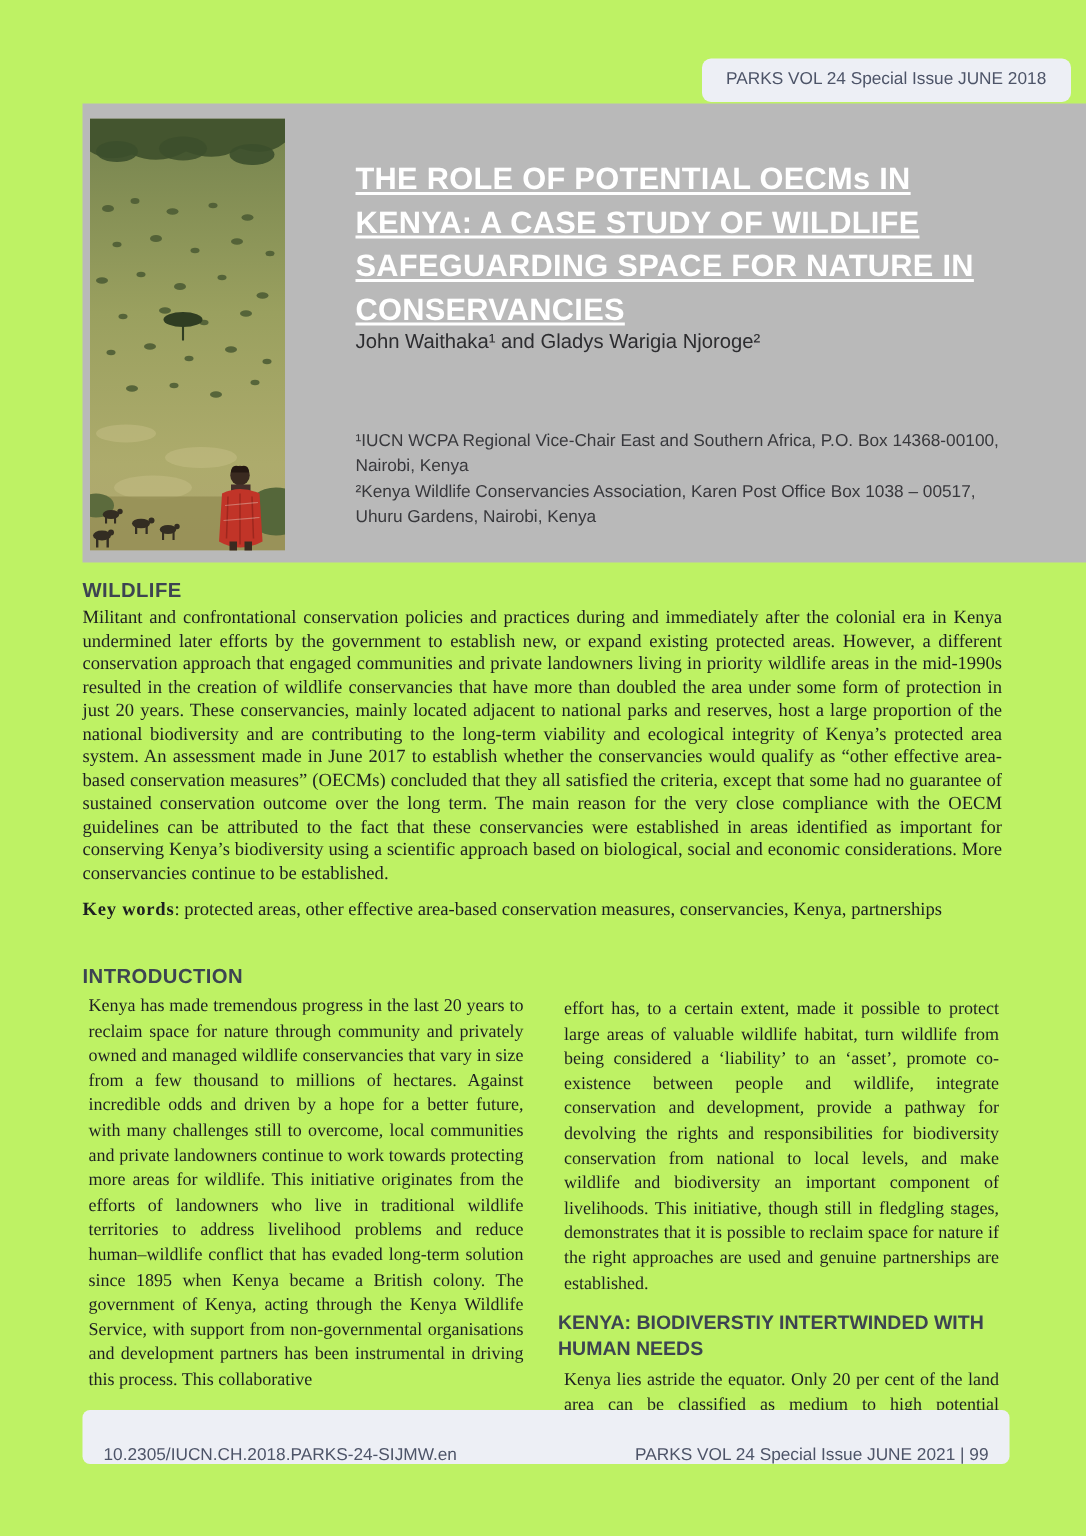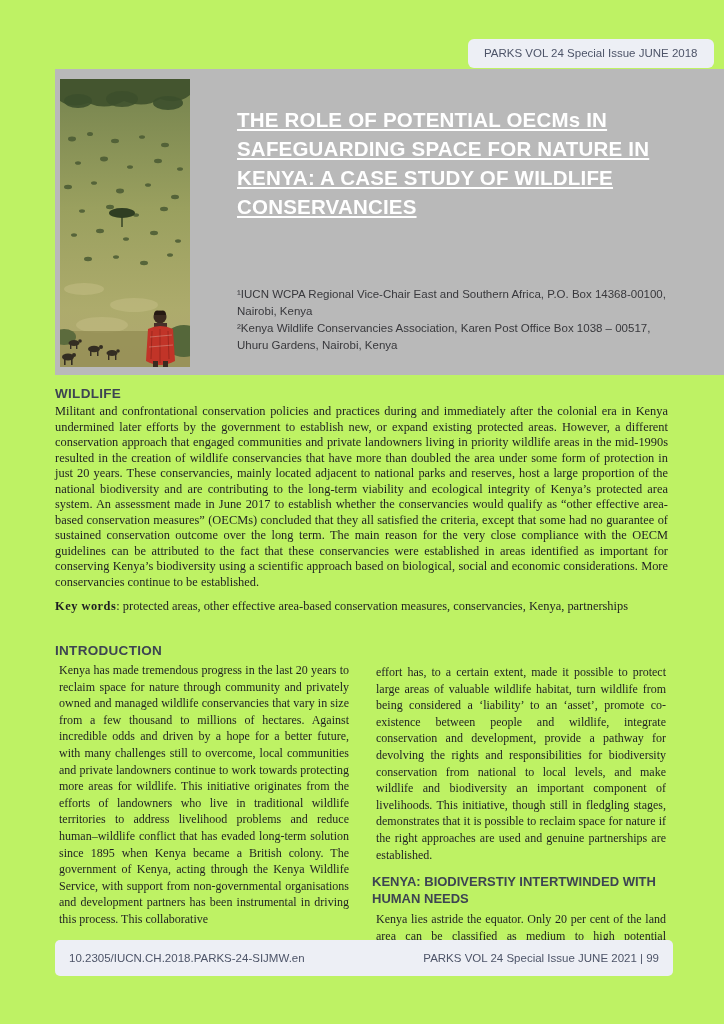--- a/index.html
+++ b/index.html
@@ -32,21 +32,21 @@
   .col{position:absolute;top:643px;width:298px;}
   .col-left{left:55px;}
   .col-right{left:372px;}
   .col .body{font-size:12px;line-height:16.6px;margin:4px;}
   .col-left .body{margin-top:4px;}
   .col-right .spacer{height:17px;}
   .h-sub{font-size:13px;font-weight:700;color:#3d4452;line-height:17px;margin:10px 0 3px 0;}
 
   .footer{position:absolute;left:55px;top:940px;width:618px;height:36px;background:#edeff5;
         border-radius:5px;color:#4d5468;font-size:11.5px;display:flex;
-        justify-content:space-between;align-items:center;padding:0 14px;box-sizing:border-box;}
+        justify-content:space-between;align-items:flex-end;padding:0 14px;box-sizing:border-box;}
 </style>
 </head>
 <body>
 
 <div class="page">
 
   <div class="issue-badge">PARKS VOL 24 Special Issue JUNE 2018</div>
 
   <div class="hero">
 
@@ -141,25 +141,26 @@
         <path d="M88,250 Q100,244 113,250 L115,282 Q100,290 86,282 Z" fill="#c13428"></path>
         <path d="M92,252 L91,280 M100,250 L100,284 M108,252 L109,280" stroke="#8e2219" stroke-width="1" fill="none" opacity="0.7"></path>
         <path d="M90,258 L112,256 M89,268 L113,266" stroke="#e8dfd0" stroke-width="0.8" fill="none" opacity="0.4"></path>
         <rect x="93" y="282" width="5" height="8" fill="#3a2a20"></rect>
         <rect x="103" y="282" width="5" height="8" fill="#3a2a20"></rect>
       </g>
     </svg>
 
     <div class="paper-title">
       <div>THE ROLE OF POTENTIAL OECMs IN</div>
+      <div>KENYA: A CASE STUDY OF WILDLIFE</div>
       <div>SAFEGUARDING SPACE FOR NATURE IN</div>
-      <div>KENYA: A CASE STUDY OF WILDLIFE</div>
       <div>CONSERVANCIES</div>
     </div>
 
+    <div class="authors">John Waithaka¹ and Gladys Warigia Njoroge²</div>
     <div class="affiliations">
       <p>¹IUCN WCPA Regional Vice-Chair East and Southern Africa, P.O. Box 14368-00100, Nairobi, Kenya</p>
       <p>²Kenya Wildlife Conservancies Association, Karen Post Office Box 1038 – 00517, Uhuru Gardens, Nairobi, Kenya</p>
     </div>
   </div>
 
   <div class="abstract">
     <h2 class="h-section">WILDLIFE</h2>
     <div class="serif body">Militant and confrontational conservation policies and practices during and immediately after the colonial era in Kenya undermined later efforts by the government to establish new, or expand existing protected areas. However, a different conservation approach that engaged communities and private landowners living in priority wildlife areas in the mid-1990s resulted in the creation of wildlife conservancies that have more than doubled the area under some form of protection in just 20 years. These conservancies, mainly located adjacent to national parks and reserves, host a large proportion of the national biodiversity and are contributing to the long-term viability and ecological integrity of Kenya’s protected area system. An assessment made in June 2017 to establish whether the conservancies would qualify as “other effective area-based conservation measures” (OECMs) concluded that they all satisfied the criteria, except that some had no guarantee of sustained conservation outcome over the long term. The main reason for the very close compliance with the OECM guidelines can be attributed to the fact that these conservancies were established in areas identified as important for conserving Kenya’s biodiversity using a scientific approach based on biological, social and economic considerations. More conservancies continue to be established.</div>
     <div class="serif keywords"><b>Key words</b><span>: protected areas, other effective area-based conservation measures, conservancies, Kenya, partnerships</span></div>

